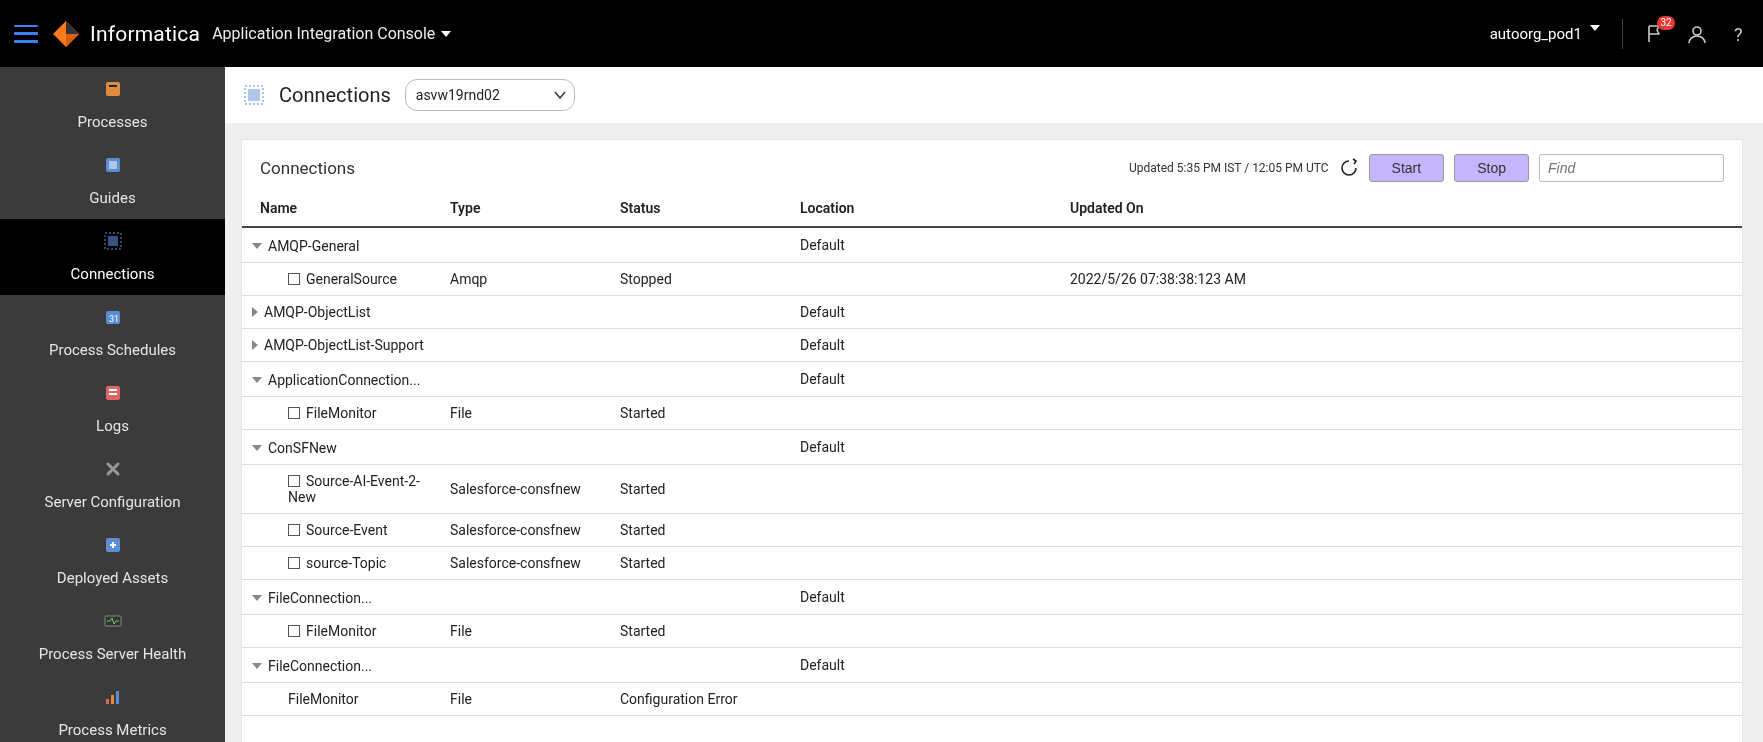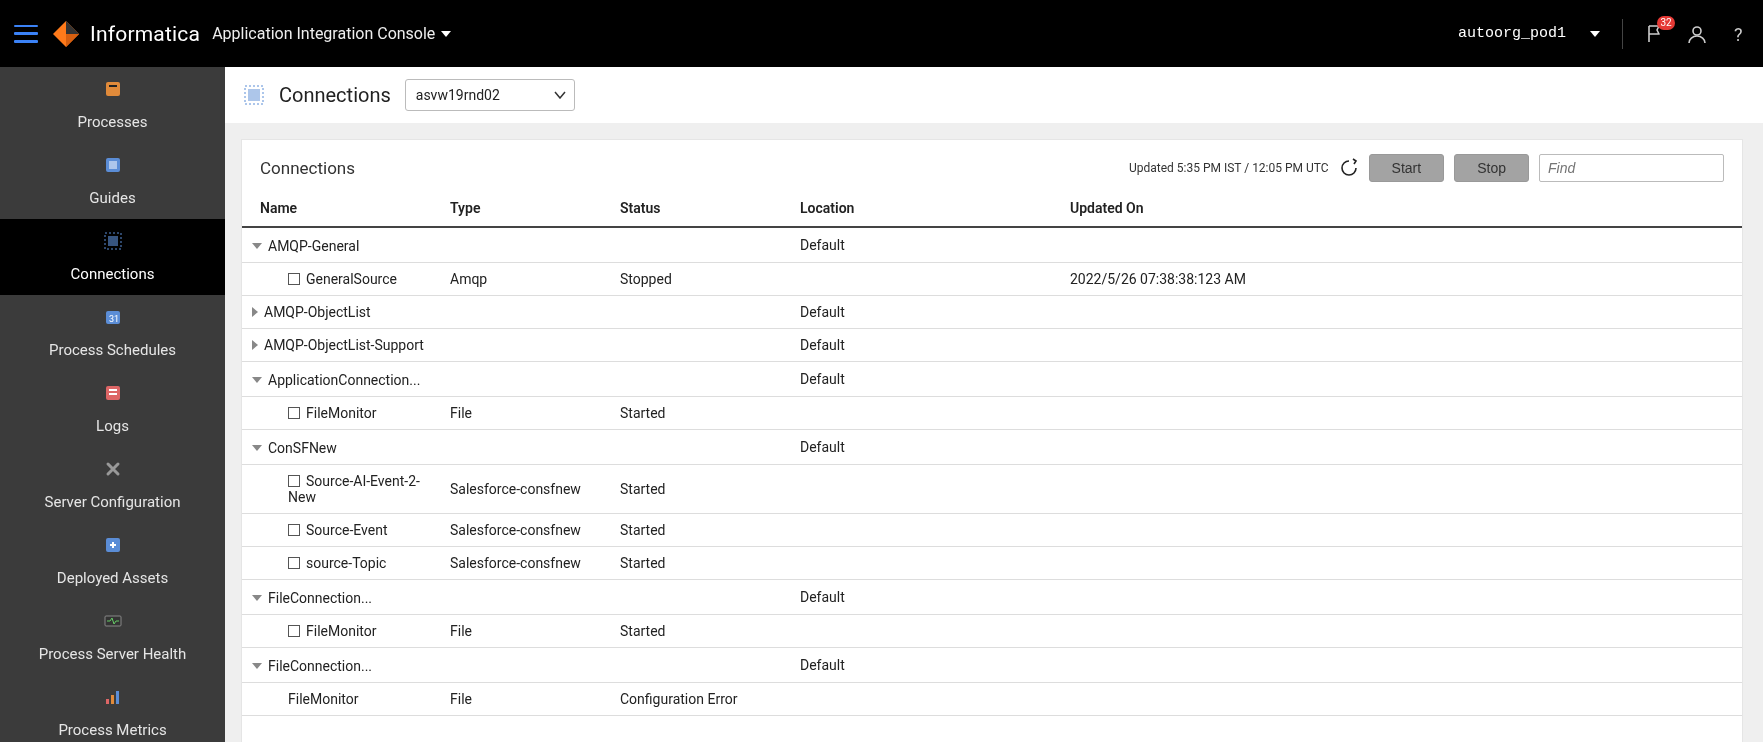--- a/index.html
+++ b/index.html
@@ -8,50 +8,50 @@
 
   
   .topbar { height: 67px; background: #000; display:flex; align-items:center; color:#fff; padding:0 14px; position:relative; }
   .hamburger { width:24px; height:18px; display:flex; flex-direction:column; justify-content:space-between; margin-right:14px; cursor:pointer; }
   .hamburger span { display:block; height:2.5px; background:#3b82f6; border-radius:1px; }
   .logo-diamond { width:28px; height:28px; margin-right:10px; position:relative; }
   .brand { font-size:21px; font-weight:400; letter-spacing:0.2px; margin-right:12px; }
   .subtitle { font-size:16px; font-weight:400; color:#eee; display:flex; align-items:center; gap:6px; }
   .chev-down { width:10px; height:6px; }
   .top-right { margin-left:auto; display:flex; align-items:center; gap:22px; }
-  .org-switch { display:flex; align-items:center; gap:24px; font-size:15px;font-family:Liberation Mono, monospace; }
+  .org-switch { display:flex; gap:8px; font-size:15px; }
   .divider-v { width:1px; height:30px; background:#444; }
   .icon-btn { width:20px; height:20px; cursor:pointer; position:relative; }
   .badge { position:absolute; top:-8px; right:-10px; background:#e53935; color:#fff; font-size:10px; line-height:14px; min-width:18px; text-align:center; border-radius:8px; padding:0 3px; }
 
   
   .shell { display:flex; height:calc(742px - 55px); }
 
   
   .sidebar { width:225px; background:#3b3b3b; color:#e5e5e5; flex-shrink:0; }
   .side-item { display:flex; align-items:center; gap:14px; padding:12px 18px; font-size:15px; cursor:pointer;flex-direction:column; }
   .side-item.active { background:#000; color:#fff; }
   .side-icon { width:20px; height:20px; flex-shrink:0; }
 
   
   .main { flex:1; background:#efefef; display:flex; flex-direction:column; overflow:hidden; }
   .page-header { background:#fff; padding:12px 18px; display:flex; align-items:center; gap:14px; }
   .page-icon { width:22px; height:22px; }
   .page-title { font-size:20px; font-weight:400; color:#222; }
-  .select { border:1px solid #bbb; border-radius:3px; height:32px; padding:0 30px 0 10px; font-size:14px; background:#fff; position:relative; min-width:170px; display:flex; align-items:center; cursor:pointer; }
+  .select { border:1px solid #bbb; border-radius:12px; height:32px; padding:0 30px 0 10px; font-size:14px; background:#fff; position:relative; min-width:170px; display:flex; align-items:center; cursor:pointer; }
   .select-chev { position:absolute; right:8px; top:50%; transform:translateY(-50%); }
 
   .content-wrap { flex:1; padding:16px 10px 0 16px; overflow:hidden; display:flex; }
   .panel { background:#fff; flex:1; display:flex; flex-direction:column; overflow:hidden; border:1px solid #e5e5e5; position:relative; }
   .panel-header { display:flex; align-items:center; padding:14px 18px 8px 18px; gap:12px; }
   .panel-title { font-size:17px; color:#333; }
   .panel-right { margin-left:auto; display:flex; align-items:center; gap:10px; }
   .updated-text { font-size:12px; color:#333; }
   .refresh-icon { width:20px; height:20px; cursor:pointer; }
-  .btn { border:1px solid #999; background:#a3a3a3; border-radius:3px; height:28px; padding:0 22px; font-size:14px; cursor:pointer; color:#333; }
+  .btn { border:1px solid #999; background:#c4b5fd; border-radius:3px; height:28px; padding:0 22px; font-size:14px; cursor:pointer; color:#333; }
   .find-input { border:1px solid #bbb; height:28px; width:185px; padding:0 8px; font-size:14px; font-style:italic; color:#777; border-radius:2px; }
 
   .table-wrap { flex:1; overflow-y:auto; overflow-x:hidden; }
   table { width:100%; border-collapse:collapse; }
   thead th { text-align:left; font-weight:600; font-size:14px; padding:10px 8px; border-bottom:2px solid #444; }
   tbody td { padding:8px 8px; border-bottom:1px solid #ddd; font-size:14px; vertical-align:middle; }
   .col-name { width:200px; padding-left:18px !important; }
   .col-type { width:170px; }
   .col-status { width:180px; }
   .col-location { width:270px; }

